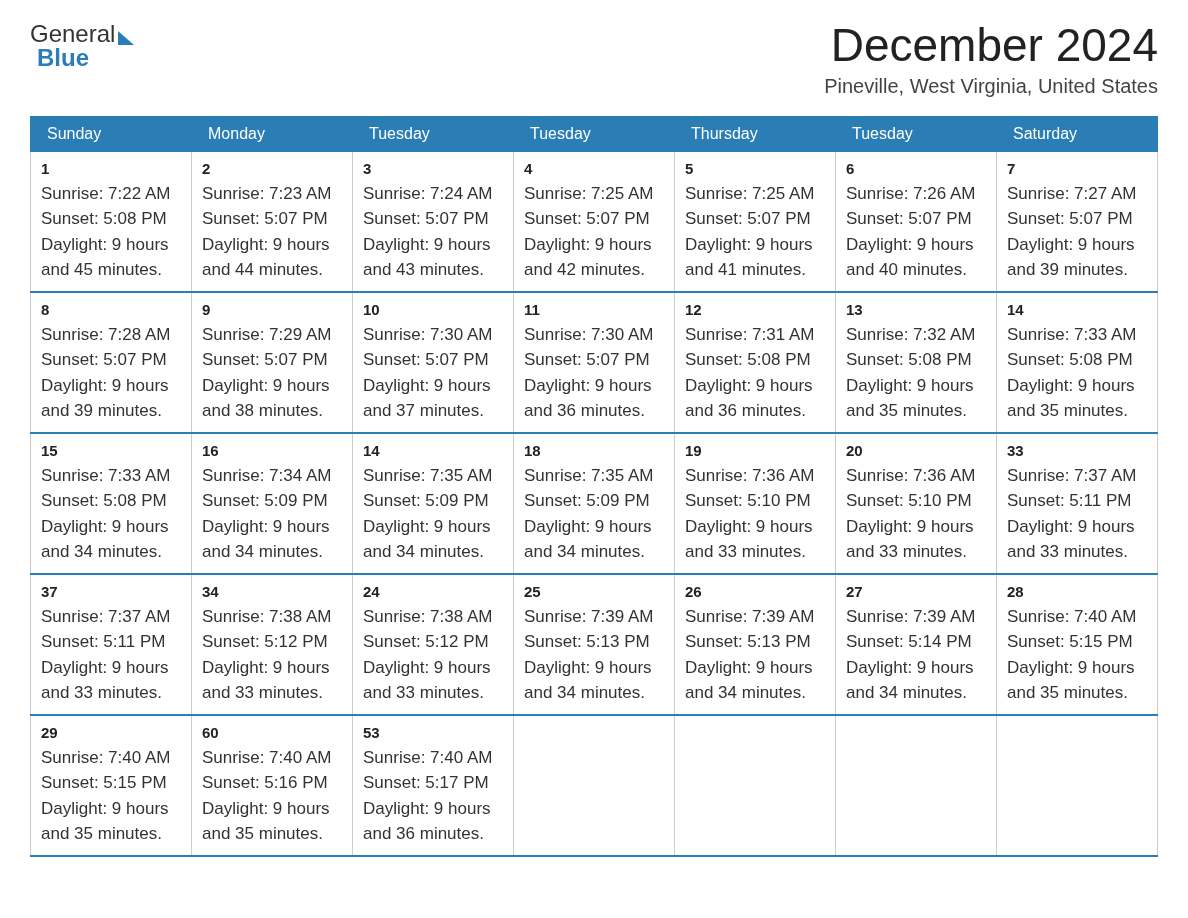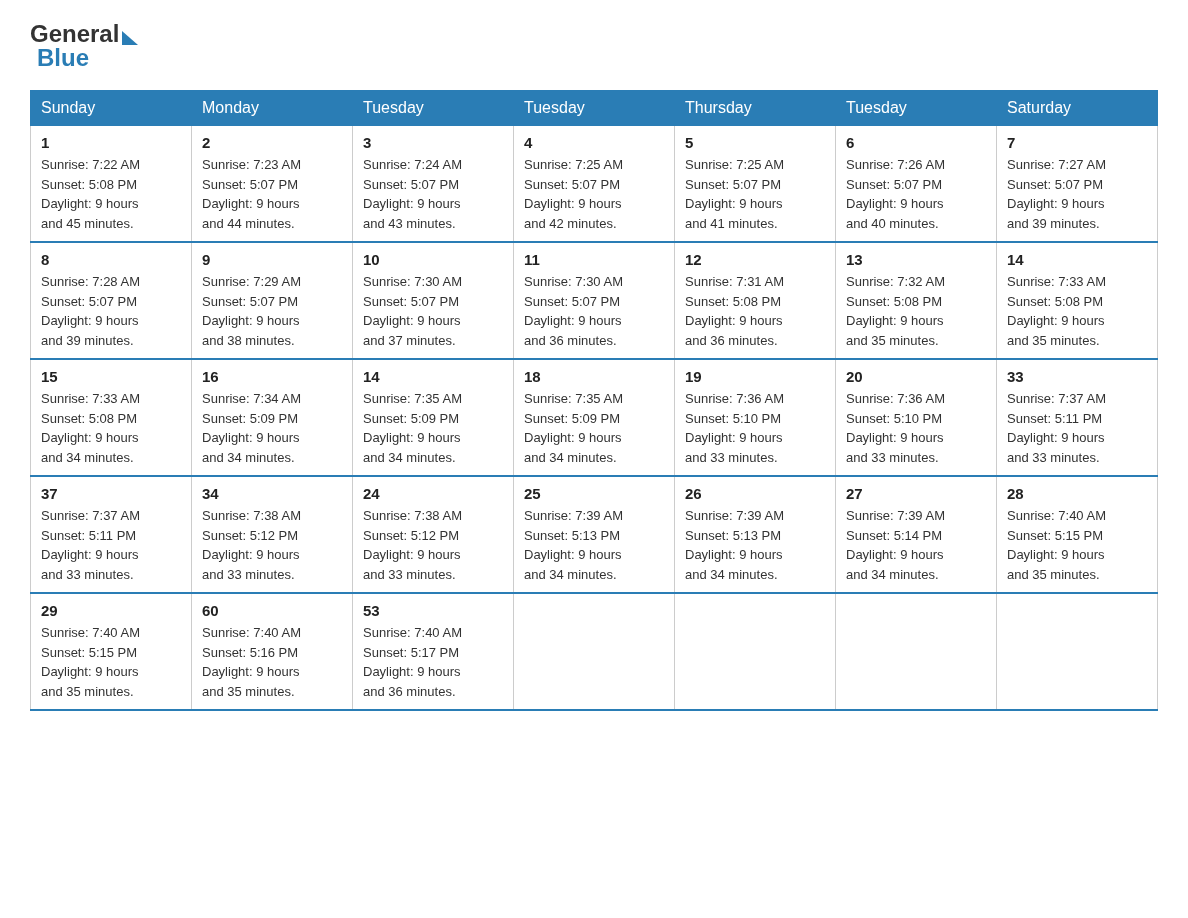--- a/index.html
+++ b/index.html
@@ -39,21 +39,21 @@
       width: 100%;
       border-collapse: collapse;
       table-layout: fixed;
     }
 
     .calendar-table thead tr th {
       background-color: #2a7db5;
       color: #fff;
       font-size: 16px;
       font-weight: normal;
-      padding: 8px 10px;
+      padding: 8px 16px;
       text-align: left;
       border: 1px solid #2a7db5;
     }
 
     .calendar-table tbody tr td {
       vertical-align: top;
       padding: 8px 10px;
       border: 1px solid #ccc;
       font-size: 13px;
       color: #333;
@@ -63,21 +63,21 @@
 
     .calendar-table tbody tr td .day-number {
       font-size: 15px;
       font-weight: bold;
       color: #222;
       display: block;
       margin-bottom: 4px;
     }
 
     .calendar-table tbody tr td .day-info {
-      font-size: 13px;
+      font-size: 17px;
       color: #333;
       line-height: 1.5;
     }
 
     .calendar-table tbody tr td.empty {
       background: #fff;
     }
 
     .calendar-table tbody tr {
       border-bottom: 2px solid #2a7db5;
@@ -89,21 +89,21 @@
       align-items: flex-start;
     }
 
     .logo-line1 {
       display: flex;
       align-items: center;
     }
 
     .logo-general {
       font-size: 24px;
-      font-weight: bold;
+      font-weight: normal;
       color: #333;
     }
 
     .logo-arrow {
       width: 0;
       height: 0;
       border-top: 14px solid transparent;
       border-bottom: 0px solid transparent;
       border-left: 16px solid #2a7db5;
       margin-left: 3px;
@@ -124,20 +124,24 @@
 <body>
 
 <div class="header-area">
   <div class="logo-container">
     <div class="logo-line1">
       <span class="logo-general">General</span>
       <div class="logo-arrow"></div>
     </div>
     <div class="logo-line2">Blue</div>
   </div>
+  <div class="title-area">
+    <div class="month-year-title">December 2024</div>
+    <div class="location-subtitle">Pineville, West Virginia, United States</div>
+  </div>
 </div>
 
 <table class="calendar-table">
   <thead>
     <tr>
     <th>Sunday</th>
         <th>Monday</th>
         <th>Tuesday</th>
         <th>Tuesday</th>
         <th>Thursday</th>

